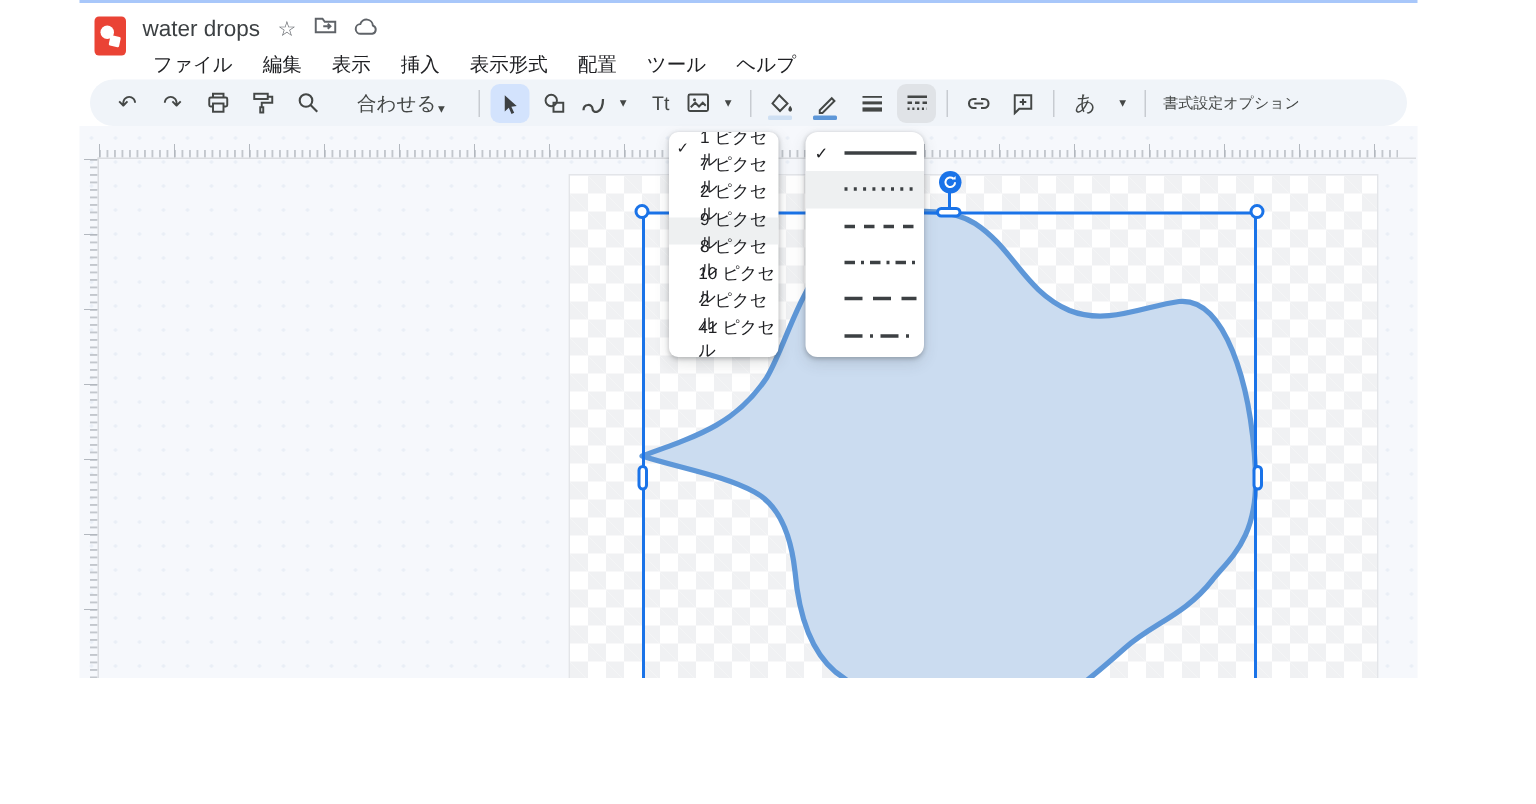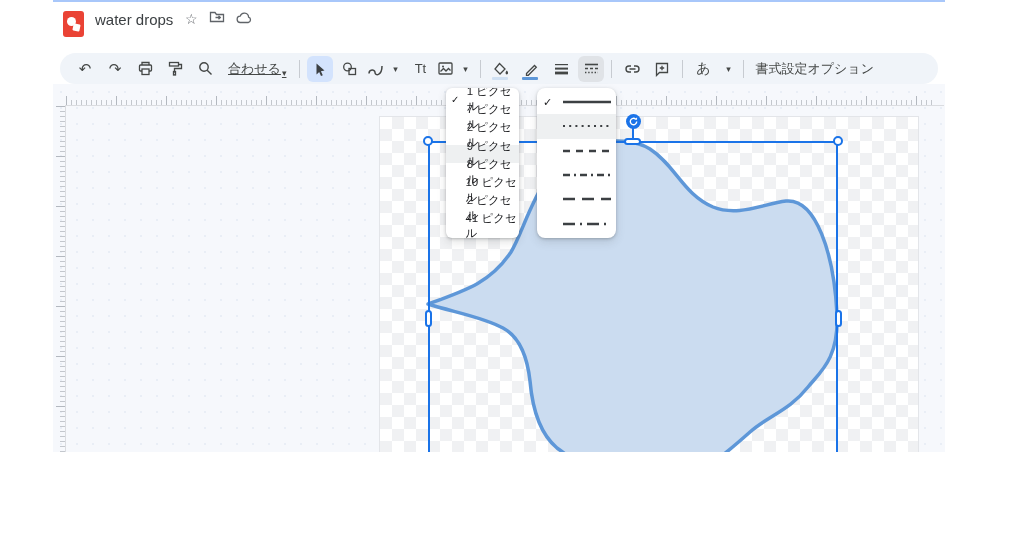--- a/index.html
+++ b/index.html
@@ -19,24 +19,24 @@
   
   .toolbar{position:absolute;left:7px;top:53px;width:878px;height:31px;border-radius:16px;
            display:flex;align-items:center;padding-left:10px;box-sizing:border-box;}
   .tbtn{width:26px;height:26px;border-radius:6px;display:flex;align-items:center;justify-content:center;
         margin:0 2px;flex:0 0 auto;color:#444746;}
   .tbtn.narrow{width:18px;margin:0 1px;}
   .tbtn svg{display:block;}
   .glyphbtn{font-size:15px;color:#444746;}
   .sep{width:1px;height:18px;background:#c7cbd1;margin:0 5px;flex:0 0 auto;}
   .caret{font-size:9px;color:#444746;margin-left:1px;}
-  .fit{display:flex;align-items:flex-end;font-size:13px;color:#444746;padding:0 6px;margin:0 2px;text-decoration:underline;}
+  .fit{display:flex;align-items:flex-end;font-size:13px;color:#444746;padding:0 6px;margin:0 12px;}
   .colorbar{position:absolute;left:4px;bottom:2px;width:16px;height:3px;border-radius:1px;}
   .rel{position:relative;}
-  .fmt{font-size:13px;color:#444746;margin-left:6px;}
+  .fmt{font-size:10px;color:#444746;margin-left:6px;}
   
   .workspace{position:absolute;left:0;top:84px;width:892px;height:444px;
     background-color:#f6f8fc;
     background-image:radial-gradient(circle,#e9eef6 1px,rgba(0,0,0,0) 1.2px);
     background-size:16px 16px;}
   .hruler{position:absolute;left:13px;top:12px;width:866px;height:9px;
     background-image:
       repeating-linear-gradient(90deg,#b3b8bf 0 1px,rgba(0,0,0,0) 1px 50px),
       repeating-linear-gradient(90deg,#c3c7cd 0 1px,rgba(0,0,0,0) 1px 5px);
     background-size:50px 9px,5px 5px;background-position:left top,left bottom;background-repeat:repeat-x;}
@@ -92,20 +92,30 @@
         <svg width="16" height="14" viewBox="0 0 16 14" fill="none" stroke="#5f6368" stroke-width="1.3">
           <path d="M1.5 3.5v8h13v-7h-7l-1.5-2h-4.5z"></path>
             <path d="M6.5 7.5h4.5M9.5 5.8l1.8 1.7-1.8 1.7"></path>
         </svg>
       </span>
       <span class="ticon">
         <svg width="17" height="13" viewBox="0 0 17 13" fill="none" stroke="#5f6368" stroke-width="1.3">
           <path d="M4.5 11.5a3.2 3.2 0 0 1-.3-6.4 4.3 4.3 0 0 1 8.4 1 2.8 2.8 0 0 1-.4 5.4z"></path>
         </svg>
       </span>
+    </div>
+    <div class="menubar">
+      <span class="mitem">ファイル</span>
+      <span class="mitem">編集</span>
+      <span class="mitem">表示</span>
+      <span class="mitem">挿入</span>
+      <span class="mitem">表示形式</span>
+      <span class="mitem">配置</span>
+      <span class="mitem">ツール</span>
+      <span class="mitem">ヘルプ</span>
     </div>
 
     <div class="toolbar" style="background:#f0f4f9;">
       <div class="tbtn glyphbtn">↶</div>
       <div class="tbtn glyphbtn">↷</div>
       <div class="tbtn">
         <svg width="17" height="17" viewBox="0 0 17 17" fill="none" stroke="#444746" stroke-width="1.3">
           <path d="M5 5V2.5h7V5"></path>
             <rect x="2.5" y="5" width="12" height="6" rx="1"></rect>
             <rect x="5" y="9" width="7" height="5.5" fill="#f0f4f9"></rect>

